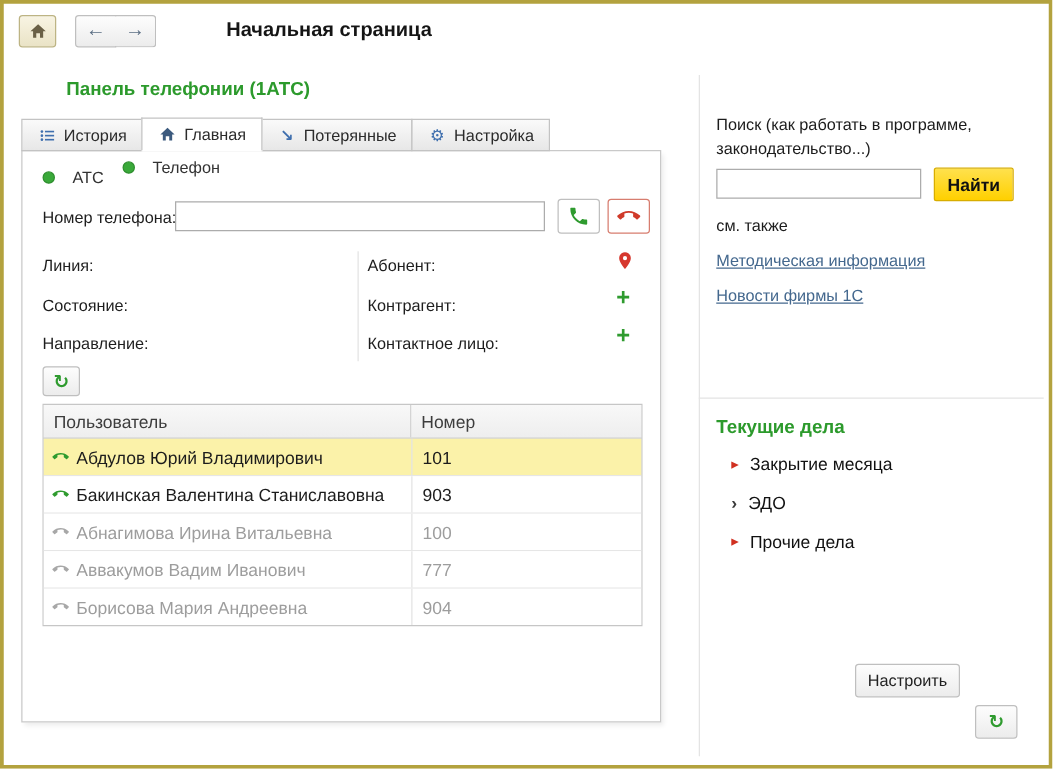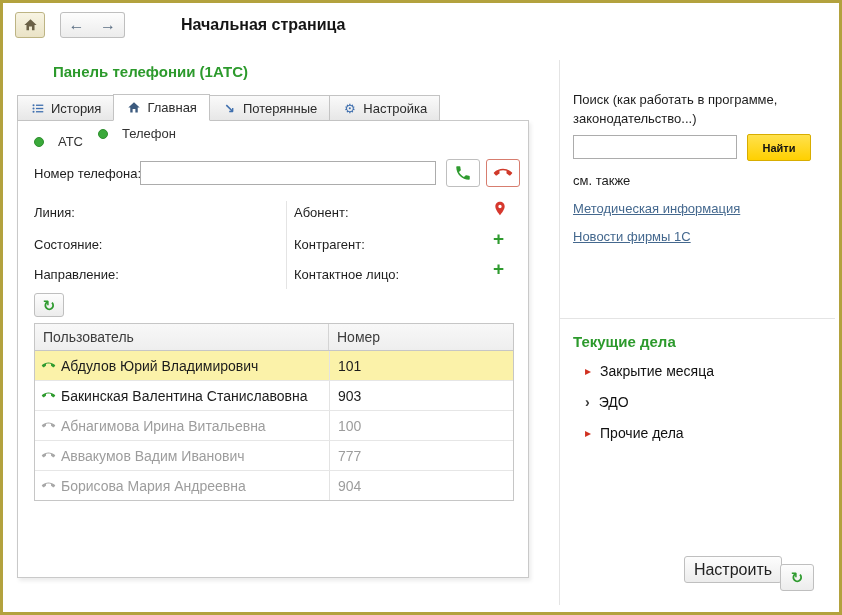--- a/index.html
+++ b/index.html
@@ -77,30 +77,30 @@
   .trow.selected{background:#fbf2a9;}
   
   .hint{position:absolute;left:570px;top:88px;width:255px;font-size:13px;line-height:1.45;color:#1c1c1c;}
   .search-input{
     position:absolute;left:570px;top:132px;width:164px;height:24px;box-sizing:border-box;
     border:1px solid #acacac;font-size:13px;padding:0 6px;font-family:inherit;
   }
   .find-btn{
     left:744px;top:131px;width:64px;height:27px;
     background:linear-gradient(#ffe14d,#ffd000);border:1px solid #d8ad00;border-radius:2px;
-    font-size:11px;font-weight:bold;color:#111;
+    font-size:14px;font-weight:bold;color:#111;
   }
   .see-also{position:absolute;left:570px;top:170px;font-size:13px;color:#1c1c1c;}
   .link{position:absolute;left:570px;font-size:13px;color:#44688e;text-decoration:underline;cursor:pointer;white-space:nowrap;}
   .link1{top:198px;}
   .link2{top:226px;}
   .todo-item{position:absolute;left:582px;display:flex;align-items:center;gap:9px;font-size:14px;color:#111;cursor:pointer;}
   .marker-red{color:#d03020;font-size:12px;line-height:1;}
   .marker-dark{color:#3c3c3c;font-weight:bold;font-size:14px;line-height:1;}
-  .configure-btn{left:681px;top:553px;width:98px;height:27px;font-size:16px;color:#222;}
+  .configure-btn{left:681px;top:528px;width:84px;height:27px;font-size:13px;color:#222;}
   .bottom-refresh{left:777px;top:561px;width:34px;height:27px;}
 </style>
 </head>
 <body>
 
 <div class="window">
 
   <button class="btn btn-home">
     <span style="line-height:0;">
       <svg width="15" height="14" viewBox="0 0 16 16">

